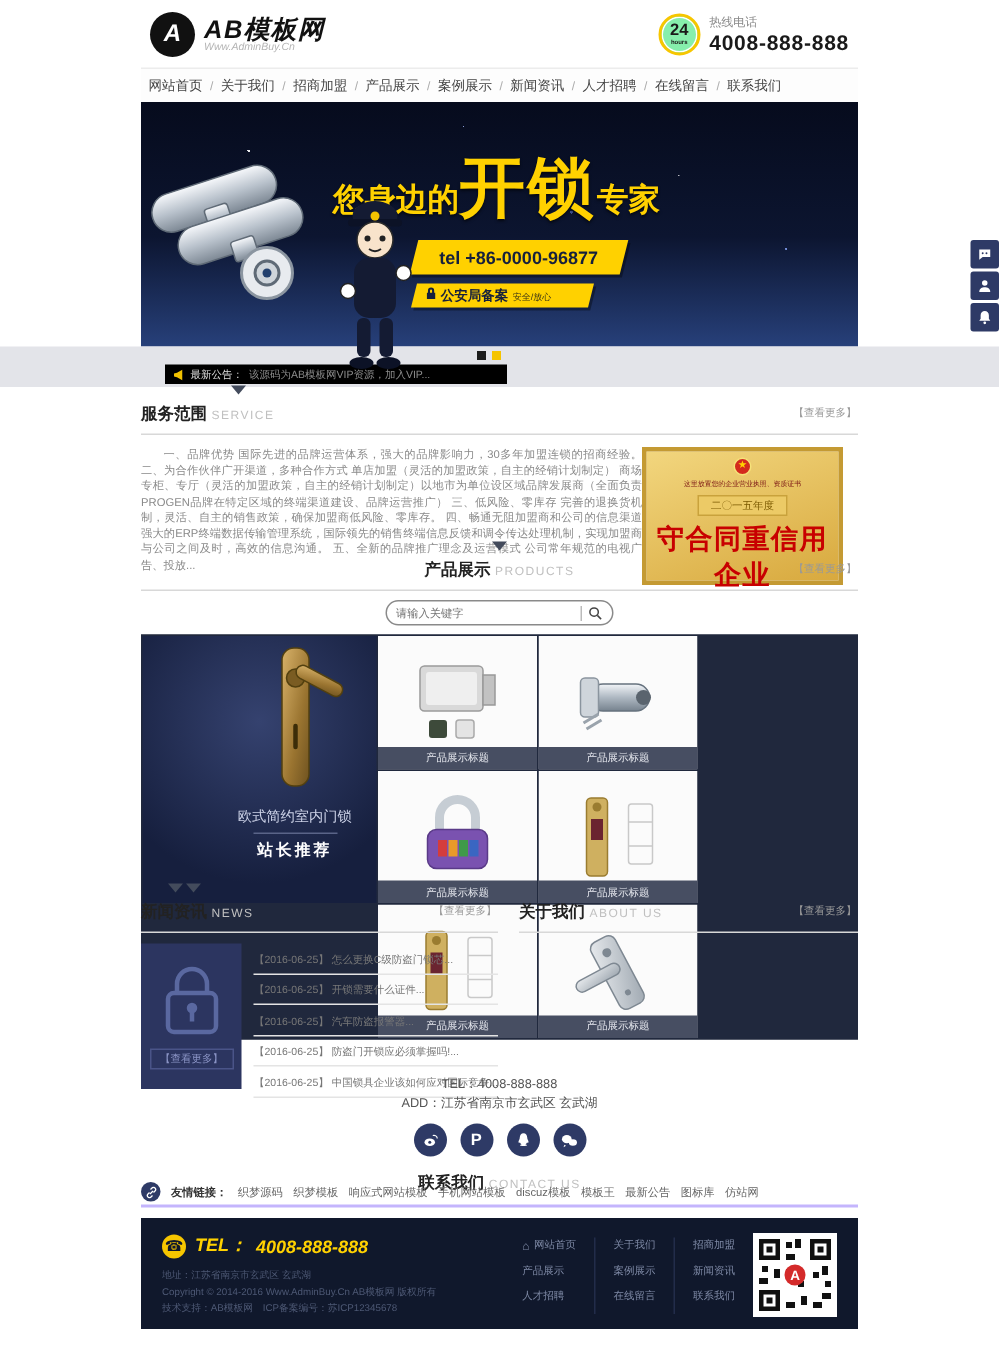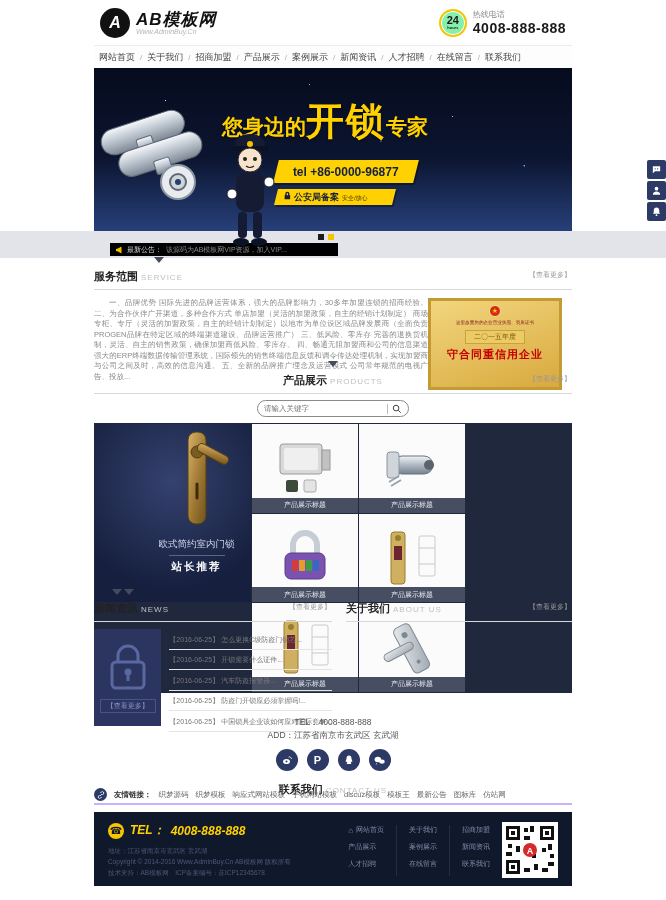--- a/index.html
+++ b/index.html
@@ -29,21 +29,21 @@
   .banner{top:68px;height:163px;overflow:visible;background:
     radial-gradient(1.5px 1.5px at 15% 20%,rgba(255,255,255,.9) 50%,transparent 52%),
     radial-gradient(1px 1px at 45% 10%,rgba(170,190,255,.8) 50%,transparent 52%),
     radial-gradient(1px 1px at 75% 30%,rgba(255,255,255,.7) 50%,transparent 52%),
     radial-gradient(1.5px 1.5px at 90% 60%,rgba(140,170,255,.8) 50%,transparent 52%),
     radial-gradient(1px 1px at 30% 70%,rgba(255,255,255,.6) 50%,transparent 52%),
     radial-gradient(2px 2px at 60% 45%,rgba(120,150,255,.5) 50%,transparent 52%),
     linear-gradient(180deg,#060b1d 0%,#0c1530 55%,#27407a 100%);}
   .headline{position:absolute;left:128px;top:28px;color:#ffd100;white-space:nowrap;text-shadow:0 1px 2px rgba(0,0,0,.6);}
   .hl-pre,.hl-post{font-size:21px;font-weight:900;}
-  .hl-big{font-size:38px;font-weight:900;letter-spacing:2px;}
+  .hl-big{font-size:44px;font-weight:900;letter-spacing:2px;}
   .ribbon1{position:absolute;left:182px;top:92px;width:140px;height:23px;background:#ffd100;transform:skewX(-14deg);display:flex;align-items:center;justify-content:center;box-shadow:2px 2px 0 rgba(0,0,0,.35);}
   .ribbon1 span{transform:skewX(14deg);font-size:12px;font-weight:800;color:#16203d;}
   .ribbon2{position:absolute;left:182px;top:121px;width:118px;height:16px;background:#ffd100;transform:skewX(-14deg);display:flex;align-items:center;gap:3px;padding-left:8px;box-shadow:2px 2px 0 rgba(0,0,0,.35);}
   .ribbon2 .r2in{transform:skewX(14deg);display:flex;align-items:baseline;gap:3px;}
   .r2-main{font-size:9px;font-weight:900;color:#16203d;}
   .r2-note{font-size:6px;color:#3a3413;}
   .cylinders{position:absolute;left:6px;top:26px;}
   .police{position:absolute;left:128px;top:62px;z-index:6;}
 
   
@@ -68,21 +68,21 @@
   .tri{position:absolute;width:0;height:0;border-left:5px solid transparent;border-right:5px solid transparent;border-top:6px solid #434b5c;}
 
   
   .service{top:262px;}
   .service-body{display:flex;padding-top:8px;}
   .service-text{width:334px;font-size:7.5px;line-height:10.5px;color:#8a8a8a;text-indent:2em;text-align:justify;}
   .cert{width:134px;height:92px;background:linear-gradient(160deg,#f2d67e,#d8a93e);border:3px solid #c49a33;box-shadow:0 0 0 2px #1b2742,inset 0 0 0 2px #b3datt;position:relative;padding:4px 6px;text-align:center;}
   .cert-emblem{width:12px;height:12px;border-radius:50%;background:#d42a1d;margin:0 auto 2px;border:1px solid #f6e27a;color:#ffd100;font-size:7px;line-height:10px;}
   .cert-top{font-size:5px;color:#7a1414;white-space:nowrap;transform:scale(.92);}
   .cert-year{font-size:7px;color:#7c5a00;margin:4px auto 3px;display:inline-block;padding:1px 8px;background:#ecca66;border:1px solid #c9a23c;}
-  .cert-title{font-size:11px;font-weight:bold;color:#c80000;font-family:"Liberation Serif",serif;letter-spacing:1px;}
+  .cert-title{font-size:18px;font-weight:bold;color:#c80000;font-family:"Liberation Serif",serif;letter-spacing:1px;}
 
   
   .products{top:366px;}
   .p-head{position:relative;text-align:center;border-bottom:1px solid #d8d8d8;padding:4px 0 5px;}
   .search-wrap{display:flex;justify-content:center;margin:6px 0;}
   .search-pill{width:152px;height:17px;border:1px solid #8a8a8a;border-radius:9px;background:#fff;display:flex;align-items:center;padding:0 6px;gap:4px;}
   .search-pill input{flex:1;border:0;outline:0;font-size:7.5px;color:#666;background:transparent;font-family:"Liberation Sans",sans-serif;}
   .search-div{width:1px;height:10px;background:#bbb;}
   .pgrid{display:flex;margin-top:2px;border:1px solid #20283d;background:#20283d;gap:1px;}
   .pfeat{width:156px;height:178px;background:radial-gradient(circle at 50% 32%,#35426f,#161f3e 75%);display:flex;flex-direction:column;align-items:center;cursor:pointer;padding-left:47px;}

